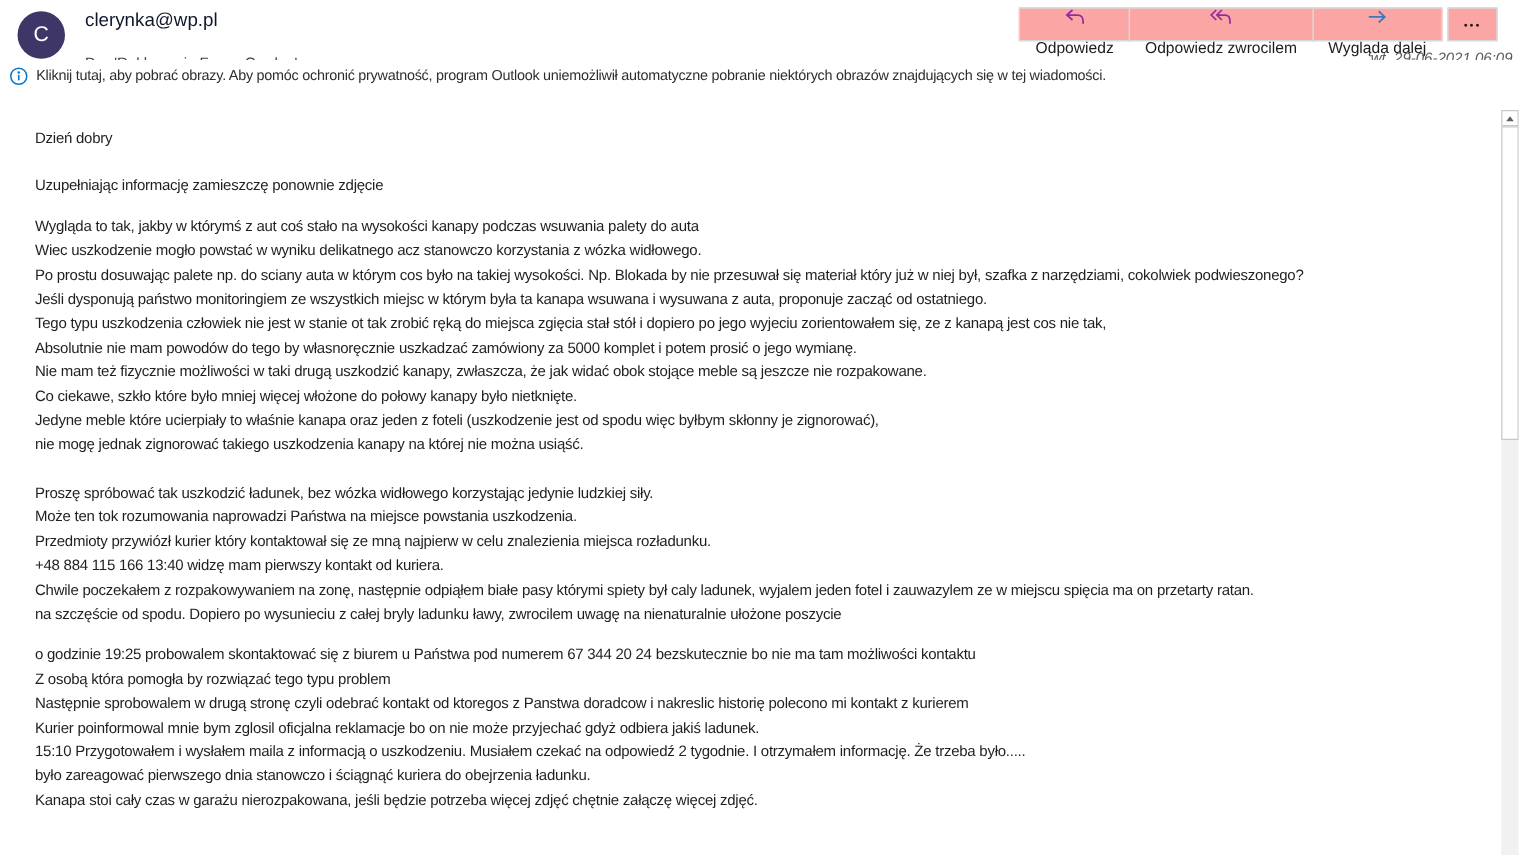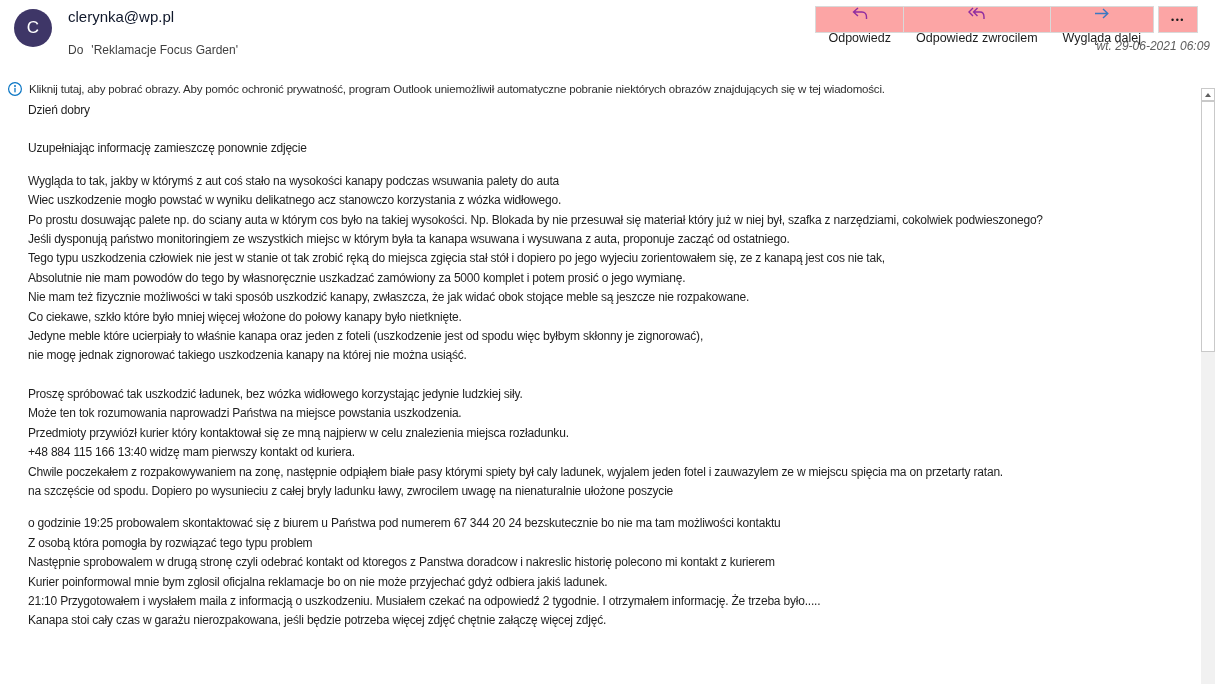--- a/index.html
+++ b/index.html
@@ -19,21 +19,21 @@
   .actions { position:absolute; top:6px; right:17px; display:flex; align-items:stretch; }
   .action-btn { display:flex; align-items:center; gap:8px; height:27px; padding:0 12px;
                 background:#fca5a5; border:1px solid #d9d9d9; margin-left:-1px; cursor:pointer;
                 font-size:12.5px; color:#1c1c1c; white-space:nowrap;flex-direction:column; }
   .action-btn:first-child { margin-left:0; }
   .more-btn { width:40px; justify-content:center; margin-left:4px; font-size:9px;
               letter-spacing:1.5px; color:#1c1c1c; padding:0; }
   .sent-date { position:absolute; top:39px; right:5px; font-size:12px; color:#5c5c5c;font-style:italic; }
 
   
-  .info-bar { position:absolute; top:76px; left:0; right:0; height:25px; display:flex;
+  .info-bar { position:absolute; top:48px; left:0; right:0; height:25px; display:flex;
               align-items:center; padding-left:7px; background:#fff; cursor:pointer; }
   .info-bar .txt { font-size:11.5px; letter-spacing:-0.2px; color:#2e2e2e; margin-left:6px; white-space:nowrap; }
 
   
   .mail-body { position:absolute; top:88px; left:0; right:14px; bottom:0; overflow:hidden;
                padding:13px 0 0 8px;margin-left:20px; }
   .para { margin-bottom:13px; }
   .para:nth-child(odd) { margin-bottom:19px; }
   .line { font-size:12px; letter-spacing:-0.2px; line-height:19.4px; color:#1f1f1f; white-space:nowrap; }
 
@@ -112,39 +112,40 @@
       <div class="para">
         <div class="line">Uzupełniając informację zamieszczę ponownie zdjęcie</div>
       </div>
       <div class="para">
         <div class="line">Wygląda to tak, jakby w którymś z aut coś stało na wysokości kanapy podczas wsuwania palety do auta</div>
         <div class="line">Wiec uszkodzenie mogło powstać w wyniku delikatnego acz stanowczo korzystania z wózka widłowego.</div>
         <div class="line">Po prostu dosuwając palete np. do sciany auta w którym cos było na takiej wysokości. Np. Blokada by nie przesuwał się materiał który już w niej był, szafka z narzędziami, cokolwiek podwieszonego?</div>
         <div class="line">Jeśli dysponują państwo monitoringiem ze wszystkich miejsc w którym była ta kanapa wsuwana i wysuwana z auta, proponuje zacząć od ostatniego.</div>
         <div class="line">Tego typu uszkodzenia człowiek nie jest w stanie ot tak zrobić ręką do miejsca zgięcia stał stół i dopiero po jego wyjeciu zorientowałem się, ze z kanapą jest cos nie tak,</div>
         <div class="line">Absolutnie nie mam powodów do tego by własnoręcznie uszkadzać zamówiony za 5000 komplet i potem prosić o jego wymianę.</div>
-        <div class="line">Nie mam też fizycznie możliwości w taki sposób uszkodzić kanapy, zwłaszcza, że jak widać obok stojące meble są jeszcze nie rozpakowane.</div>
+        <div class="line">Nie mam też fizycznie możliwości w taki drugą uszkodzić kanapy, zwłaszcza, że jak widać obok stojące meble są jeszcze nie rozpakowane.</div>
         <div class="line">Co ciekawe, szkło które było mniej więcej włożone do połowy kanapy było nietknięte.</div>
         <div class="line">Jedyne meble które ucierpiały to właśnie kanapa oraz jeden z foteli (uszkodzenie jest od spodu więc byłbym skłonny je zignorować),</div>
         <div class="line">nie mogę jednak zignorować takiego uszkodzenia kanapy na której nie można usiąść.</div>
       </div>
       <div class="para">
         <div class="line">Proszę spróbować tak uszkodzić ładunek, bez wózka widłowego korzystając jedynie ludzkiej siły.</div>
         <div class="line">Może ten tok rozumowania naprowadzi Państwa na miejsce powstania uszkodzenia.</div>
         <div class="line">Przedmioty przywiózł kurier który kontaktował się ze mną najpierw w celu znalezienia miejsca rozładunku.</div>
         <div class="line">+48 884 115 166 13:40 widzę mam pierwszy kontakt od kuriera.</div>
         <div class="line">Chwile poczekałem z rozpakowywaniem na zonę, następnie odpiąłem białe pasy którymi spiety był caly ladunek, wyjalem jeden fotel i zauwazylem ze w miejscu spięcia ma on przetarty ratan.</div>
         <div class="line">na szczęście od spodu. Dopiero po wysunieciu z całej bryly ladunku ławy, zwrocilem uwagę na nienaturalnie ułożone poszycie</div>
       </div>
       <div class="para">
         <div class="line">o godzinie 19:25 probowalem skontaktować się z biurem u Państwa pod numerem 67 344 20 24 bezskutecznie bo nie ma tam możliwości kontaktu</div>
         <div class="line">Z osobą która pomogła by rozwiązać tego typu problem</div>
         <div class="line">Następnie sprobowalem w drugą stronę czyli odebrać kontakt od ktoregos z Panstwa doradcow i nakreslic historię polecono mi kontakt z kurierem</div>
         <div class="line">Kurier poinformowal mnie bym zglosil oficjalna reklamacje bo on nie może przyjechać gdyż odbiera jakiś ladunek.</div>
-        <div class="line">21:10 Przygotowałem i wysłałem maila z informacją o uszkodzeniu. Musiałem czekać na odpowiedź 2 tygodnie. I otrzymałem informację. Że trzeba było.....</div>
+        <div class="line">15:10 Przygotowałem i wysłałem maila z informacją o uszkodzeniu. Musiałem czekać na odpowiedź 2 tygodnie. I otrzymałem informację. Że trzeba było.....</div>
+        <div class="line">było zareagować pierwszego dnia stanowczo i ściągnąć kuriera do obejrzenia ładunku.</div>
         <div class="line">Kanapa stoi cały czas w garażu nierozpakowana, jeśli będzie potrzeba więcej zdjęć chętnie załączę więcej zdjęć.</div>
       </div>
     </div>
 
   <div class="scrollbar">
     <div class="scroll-up-btn">
       <span class="tri"></span>
     </div>
     <div class="scroll-thumb"></div>
   </div>

